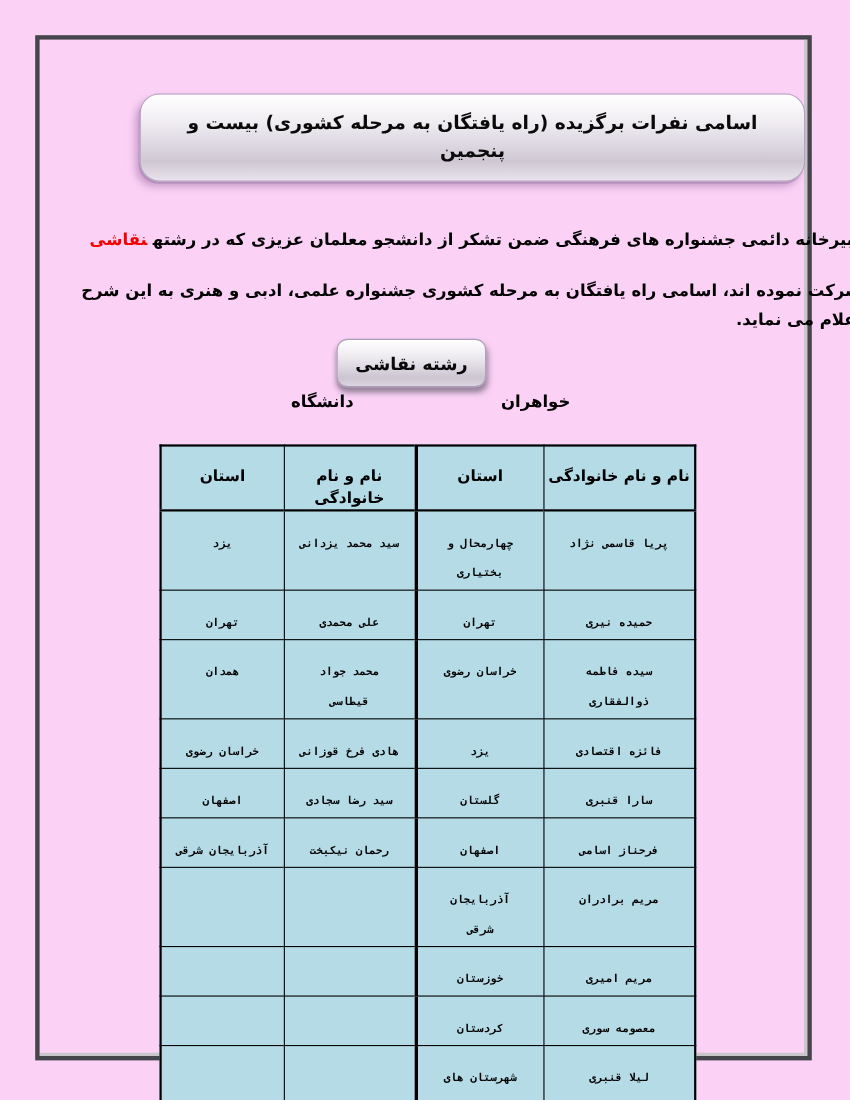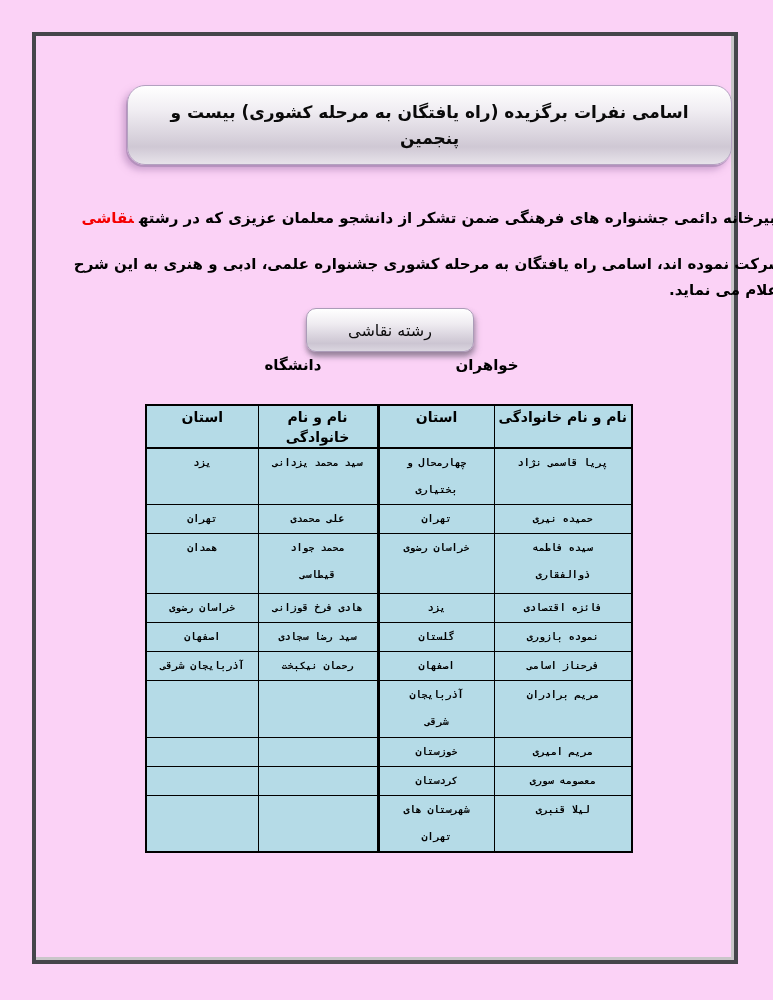--- a/index.html
+++ b/index.html
@@ -59,30 +59,30 @@
     font-weight: bold;
     color: #000;
     line-height: 26px;
   }
   .intro-line + .intro-line { margin-top: 20px; }
   .highlight { color: #f50000; margin-right: 5px; }
   
   .field-button {
     position: absolute;
     left: 306px; top: 308px;
-    width: 168px; height: 44px;
+    width: 136px; height: 44px;
     border-radius: 10px;
     background: linear-gradient(180deg, #ffffff 0%, #efecf1 35%, #ccc5d2 82%, #dbd6e0 100%);
     border: 1px solid #ab9cb8;
     box-shadow: 0 4px 5px rgba(105,95,115,0.55), 2px 5px 6px rgba(120,110,130,0.35);
     display: flex;
     align-items: center;
     justify-content: center;
     font-size: 16px;
-    font-weight: normal;
+    font-weight: bold;
     color: #0a0a0a;
   }
   
   .group-label {
     position: absolute;
     top: 356px;
     width: 70px;
     text-align: center;
     font-size: 15px;
     font-weight: bold;
@@ -100,21 +100,21 @@
     direction: rtl;
     background: #b5dbe7;
     border: 2px solid #000;
   }
   table.results th, table.results td {
     border: 1px solid #000;
     text-align: center;
     vertical-align: top;
     font-weight: bold;
     color: #000;
-    padding: 1px 2px 0 2px;
+    padding: 17px 2px 0 2px;
     white-space: pre-line;
     overflow: hidden;
   }
   table.results th {
     font-size: 14px;
     line-height: 20px;
     border-bottom: 2px solid #000;
   }
   table.results td {
     font-size: 10px;
@@ -180,21 +180,21 @@
 قیطاسی</td>
       <td>همدان</td>
     </tr>
     <tr style="height:26px">
       <td>فائزه اقتصادی</td>
       <td class="col-divider">یزد</td>
       <td>هادی فرخ قوزانی</td>
       <td>خراسان رضوی</td>
     </tr>
     <tr style="height:29px">
-      <td>نموده بازوری</td>
+      <td>سارا قنبری</td>
       <td class="col-divider">گلستان</td>
       <td>سید رضا سجادی</td>
       <td>اصفهان</td>
     </tr>
     <tr style="height:28px">
       <td>فرحناز اسامی</td>
       <td class="col-divider">اصفهان</td>
       <td>رحمان نیکبخت</td>
       <td>آذربایجان شرقی</td>
     </tr>

